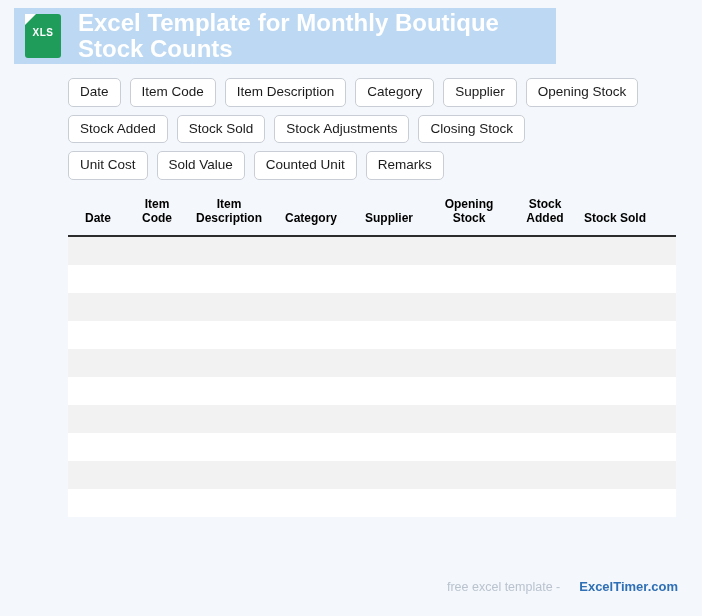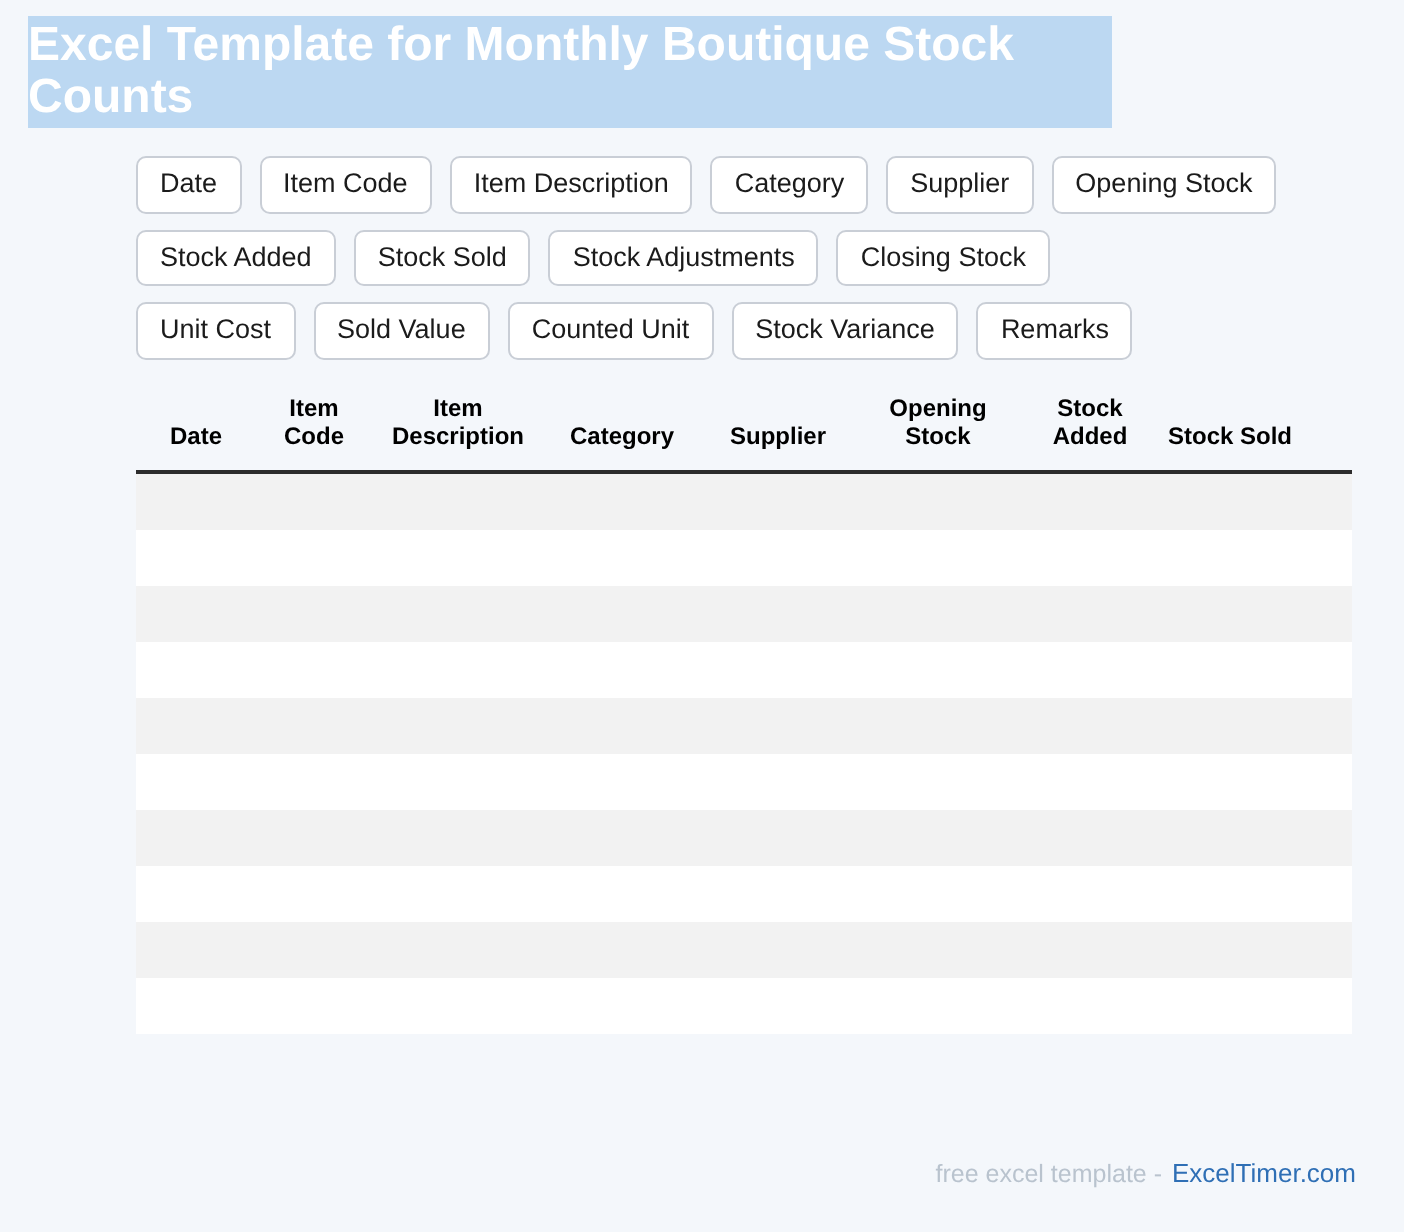--- a/index.html
+++ b/index.html
@@ -136,32 +136,37 @@
 
   
   .footer {
     position: absolute;
     right: 24px;
     bottom: 22px;
     font-size: 12.5px;
     color: #b9c3ce;
     display: flex;
     align-items: baseline;
-    gap: 5px;
+    gap: 19px;
   }
   .footer .brand {
     color: #2f6fb5;
-    font-weight: normal;
+    font-weight: bold;
     font-size: 13px;
   }
 </style>
 </head>
 <body>
 
 <div class="header">
+  <div class="xls-badge">
+    <div class="sheet"></div>
+    <div class="fold"></div>
+    <div class="xls-text">XLS</div>
+  </div>
   <div class="header-title">Excel Template for Monthly Boutique Stock Counts</div>
 </div>
 
 <div class="chips">
   <div class="chip-row">
     <span class="chip">Date</span>
     <span class="chip">Item Code</span>
     <span class="chip">Item Description</span>
     <span class="chip">Category</span>
     <span class="chip">Supplier</span>
@@ -170,21 +175,20 @@
   <div class="chip-row">
     <span class="chip">Stock Added</span>
     <span class="chip">Stock Sold</span>
     <span class="chip">Stock Adjustments</span>
     <span class="chip">Closing Stock</span>
   </div>
   <div class="chip-row">
     <span class="chip">Unit Cost</span>
     <span class="chip">Sold Value</span>
     <span class="chip">Counted Unit</span>
-    <span class="chip">Stock Variance</span>
     <span class="chip">Remarks</span>
   </div>
 </div>
 
 <div class="table-wrap">
   <table class="sheet-table">
     <thead>
       <tr>
         <th class="c0">Date</th>
         <th class="c1">Item Code</th>

